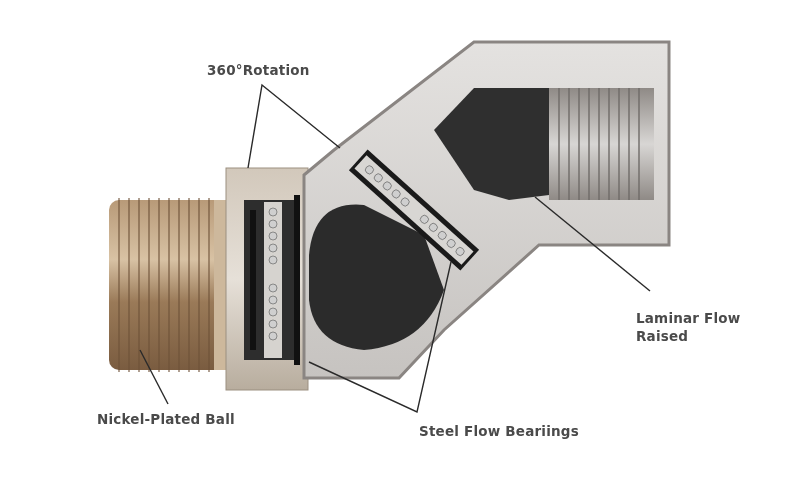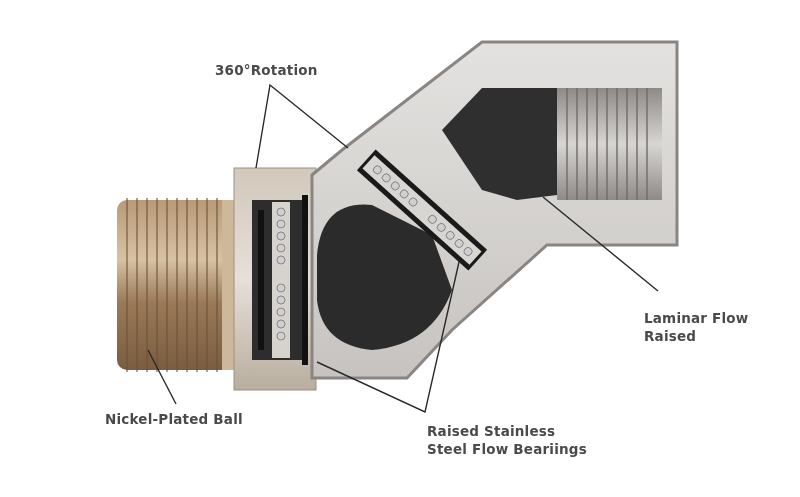--- a/index.html
+++ b/index.html
@@ -1,17 +1,17 @@
 <!DOCTYPE html>
 <html><head>
 <meta charset="utf-8">
 <style>
   html, body { margin:0; padding:0; background:#ffffff; }
   body { width:800px; height:497px; position:relative; overflow:hidden; font-family:"DejaVu Sans", sans-serif; }
-  .stage { position:absolute; left:12px; top:0; width:700px; height:497px; }
+  .stage { position:absolute; left:4px; top:0; width:700px; height:497px; }
   svg.art { position:absolute; left:0; top:0; }
   .label { position:absolute; color:#4a4a4a; font-weight:bold; font-size:13.5px; line-height:18px; letter-spacing:0.2px; white-space:nowrap; }
   .label span { display:block; }
 </style>
 </head>
 <body>
 
 <div class="stage">
   <svg class="art" width="800" height="497" viewBox="0 0 800 497">
     <defs>
@@ -121,21 +121,20 @@
 
   <div class="label" style="left:203px; top:61px;">
     <span>360°Rotation</span>
   </div>
 
   <div class="label" style="left:93px; top:410px;">
     <span>Nickel-Plated Ball</span>
   </div>
 
   <div class="label" style="left:415px; top:422px;">
-    <span>Raised Stainless</span>
     <span>Steel Flow Beariings</span>
   </div>
 
   <div class="label" style="left:632px; top:309px;">
     <span>Laminar Flow</span>
     <span>Raised</span>
   </div>
 </div>
 
 </body></html>

